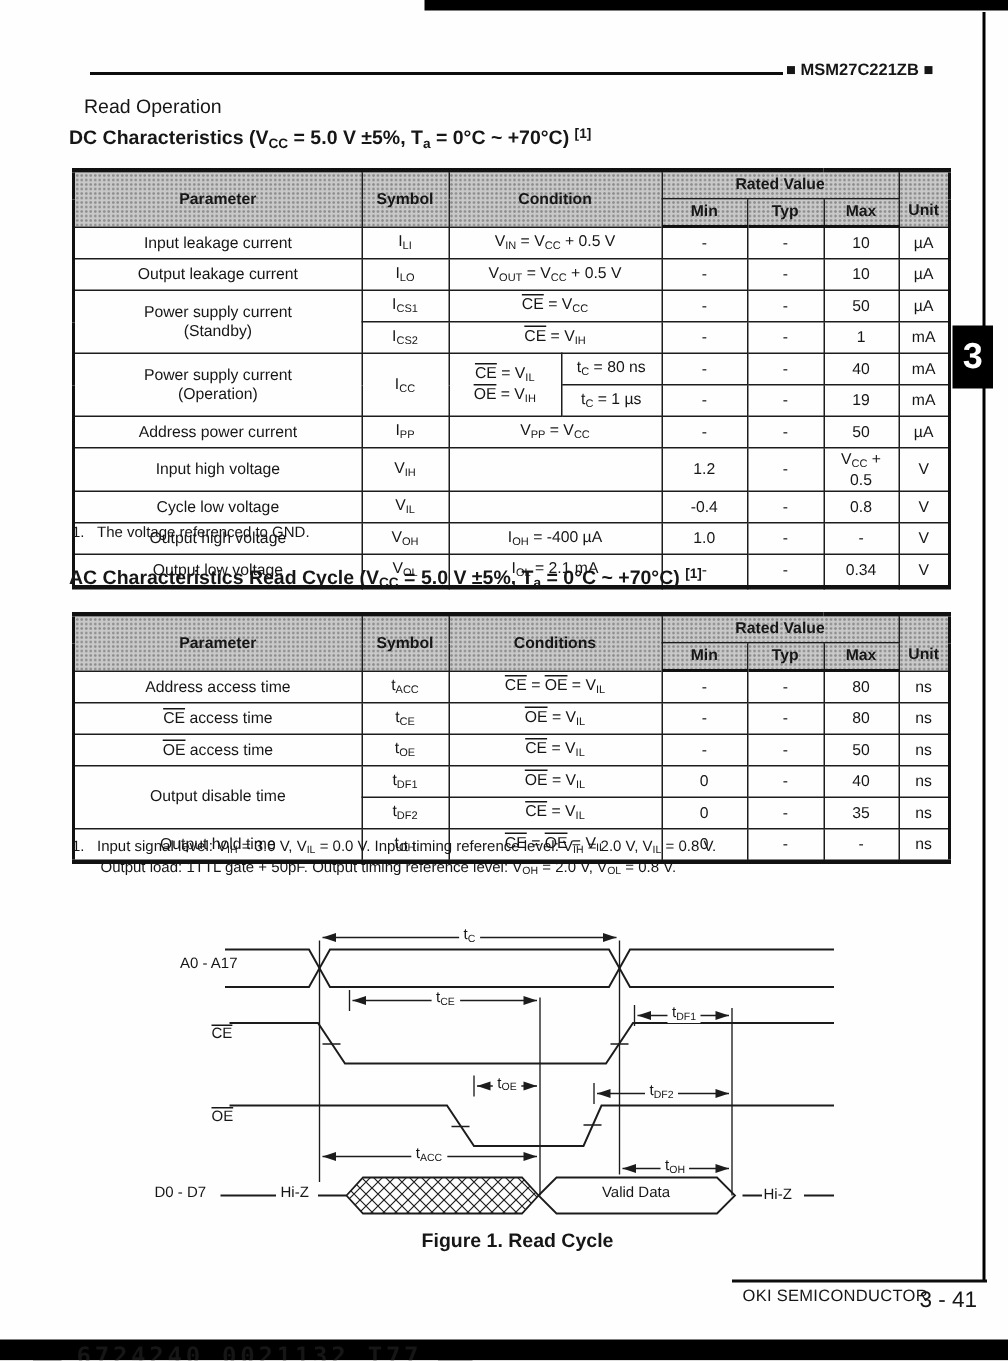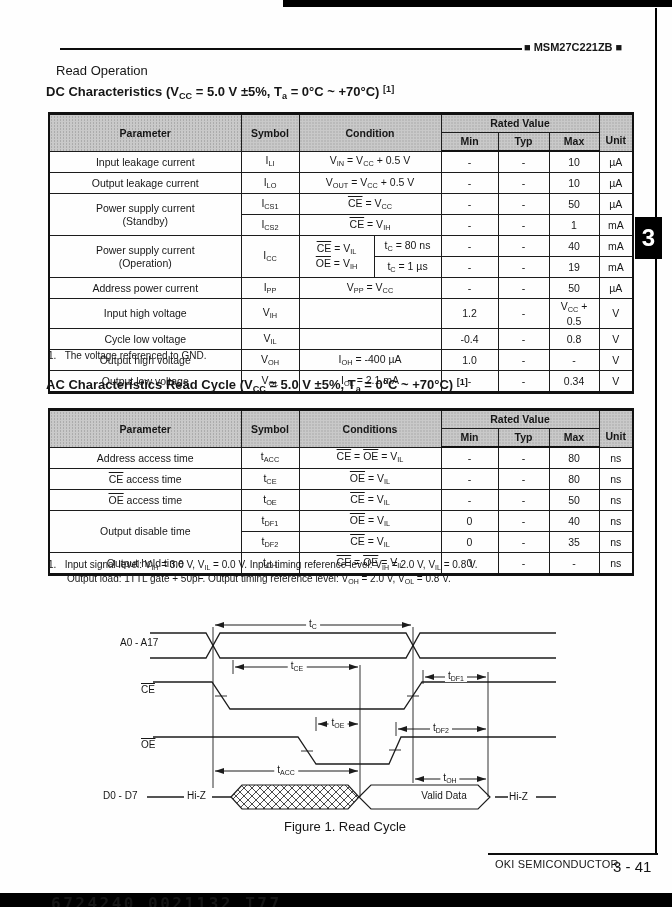--- a/index.html
+++ b/index.html
@@ -45,21 +45,21 @@
   #dc-note{left:48px;top:349px;}
   #ac-note1{left:48px;top:558px;}
   #ac-note2{left:67px;top:572px;}
 
   
   svg.diagram{position:absolute;left:0;top:0;}
   .dim-label{position:absolute;transform:translateX(-50%);background:#fefefe;
              padding:0 3px;font-size:10px;white-space:nowrap;z-index:3;}
   .sig-label{position:absolute;font-size:10px;white-space:nowrap;z-index:3;}
   .fig-caption{position:absolute;left:245px;top:819px;width:200px;text-align:center;
-               font-size:13px;font-weight:normal;}
+               font-size:13px;font-weight:bold;}
 
   
   .footer-rule{position:absolute;left:488px;top:853px;width:170px;height:2px;background:#0d0d0d;}
   .footer-company{position:absolute;left:495px;top:858px;font-size:11px;letter-spacing:0.2px;}
   .footer-page{position:absolute;left:613px;top:858px;font-size:15px;}
   .stamp{position:absolute;left:22px;top:857px;display:flex;align-items:center;gap:10px;margin-top:37px;}
   .stamp .sq1{display:inline-block;width:19px;height:13px;background:#000;}
   .stamp .sq2{display:inline-block;width:23px;height:15px;background:#000;}
   .stamp .code{font-family:"DejaVu Sans Mono",monospace;font-weight:bold;font-size:16px;
                letter-spacing:2.5px;white-space:nowrap;}
@@ -358,21 +358,21 @@
   <span class="sig-label" style="left:141px;top:684px;"><o>CE</o></span>
   <span class="dim-label" style="left:297px;top:660px;">t<sub>CE</sub></span>
   <span class="dim-label" style="left:456px;top:670px;">t<sub>DF1</sub></span>
   <span class="sig-label" style="left:141px;top:739px;"><o>OE</o></span>
   <span class="dim-label" style="left:338px;top:717px;">t<sub>OE</sub></span>
   <span class="dim-label" style="left:441px;top:722px;">t<sub>DF2</sub></span>
   <span class="dim-label" style="left:286px;top:764px;">t<sub>ACC</sub></span>
   <span class="dim-label" style="left:450px;top:772px;">t<sub>OH</sub></span>
   <span class="sig-label" style="left:103px;top:790px;">D0 - D7</span>
   <span class="sig-label" style="left:187px;top:790px;">Hi-Z</span>
-  <span class="sig-label" style="left:424px;top:790px;transform:translateX(-50%);margin-left:20px;">Valid Data</span>
+  <span class="sig-label" style="left:424px;top:790px;transform:translateX(-50%);">Valid Data</span>
   <span class="sig-label" style="left:509px;top:791px;">Hi-Z</span>
   <div class="fig-caption">Figure 1. Read Cycle</div>
 
   <div class="footer-rule"></div>
   <div class="footer-company">OKI SEMICONDUCTOR</div>
   <div class="footer-page">3 - 41</div>
   <div class="stamp">
     <span class="sq1"></span>
     <span class="code">6724240 0021132 T77</span>
     <span class="sq2"></span>

